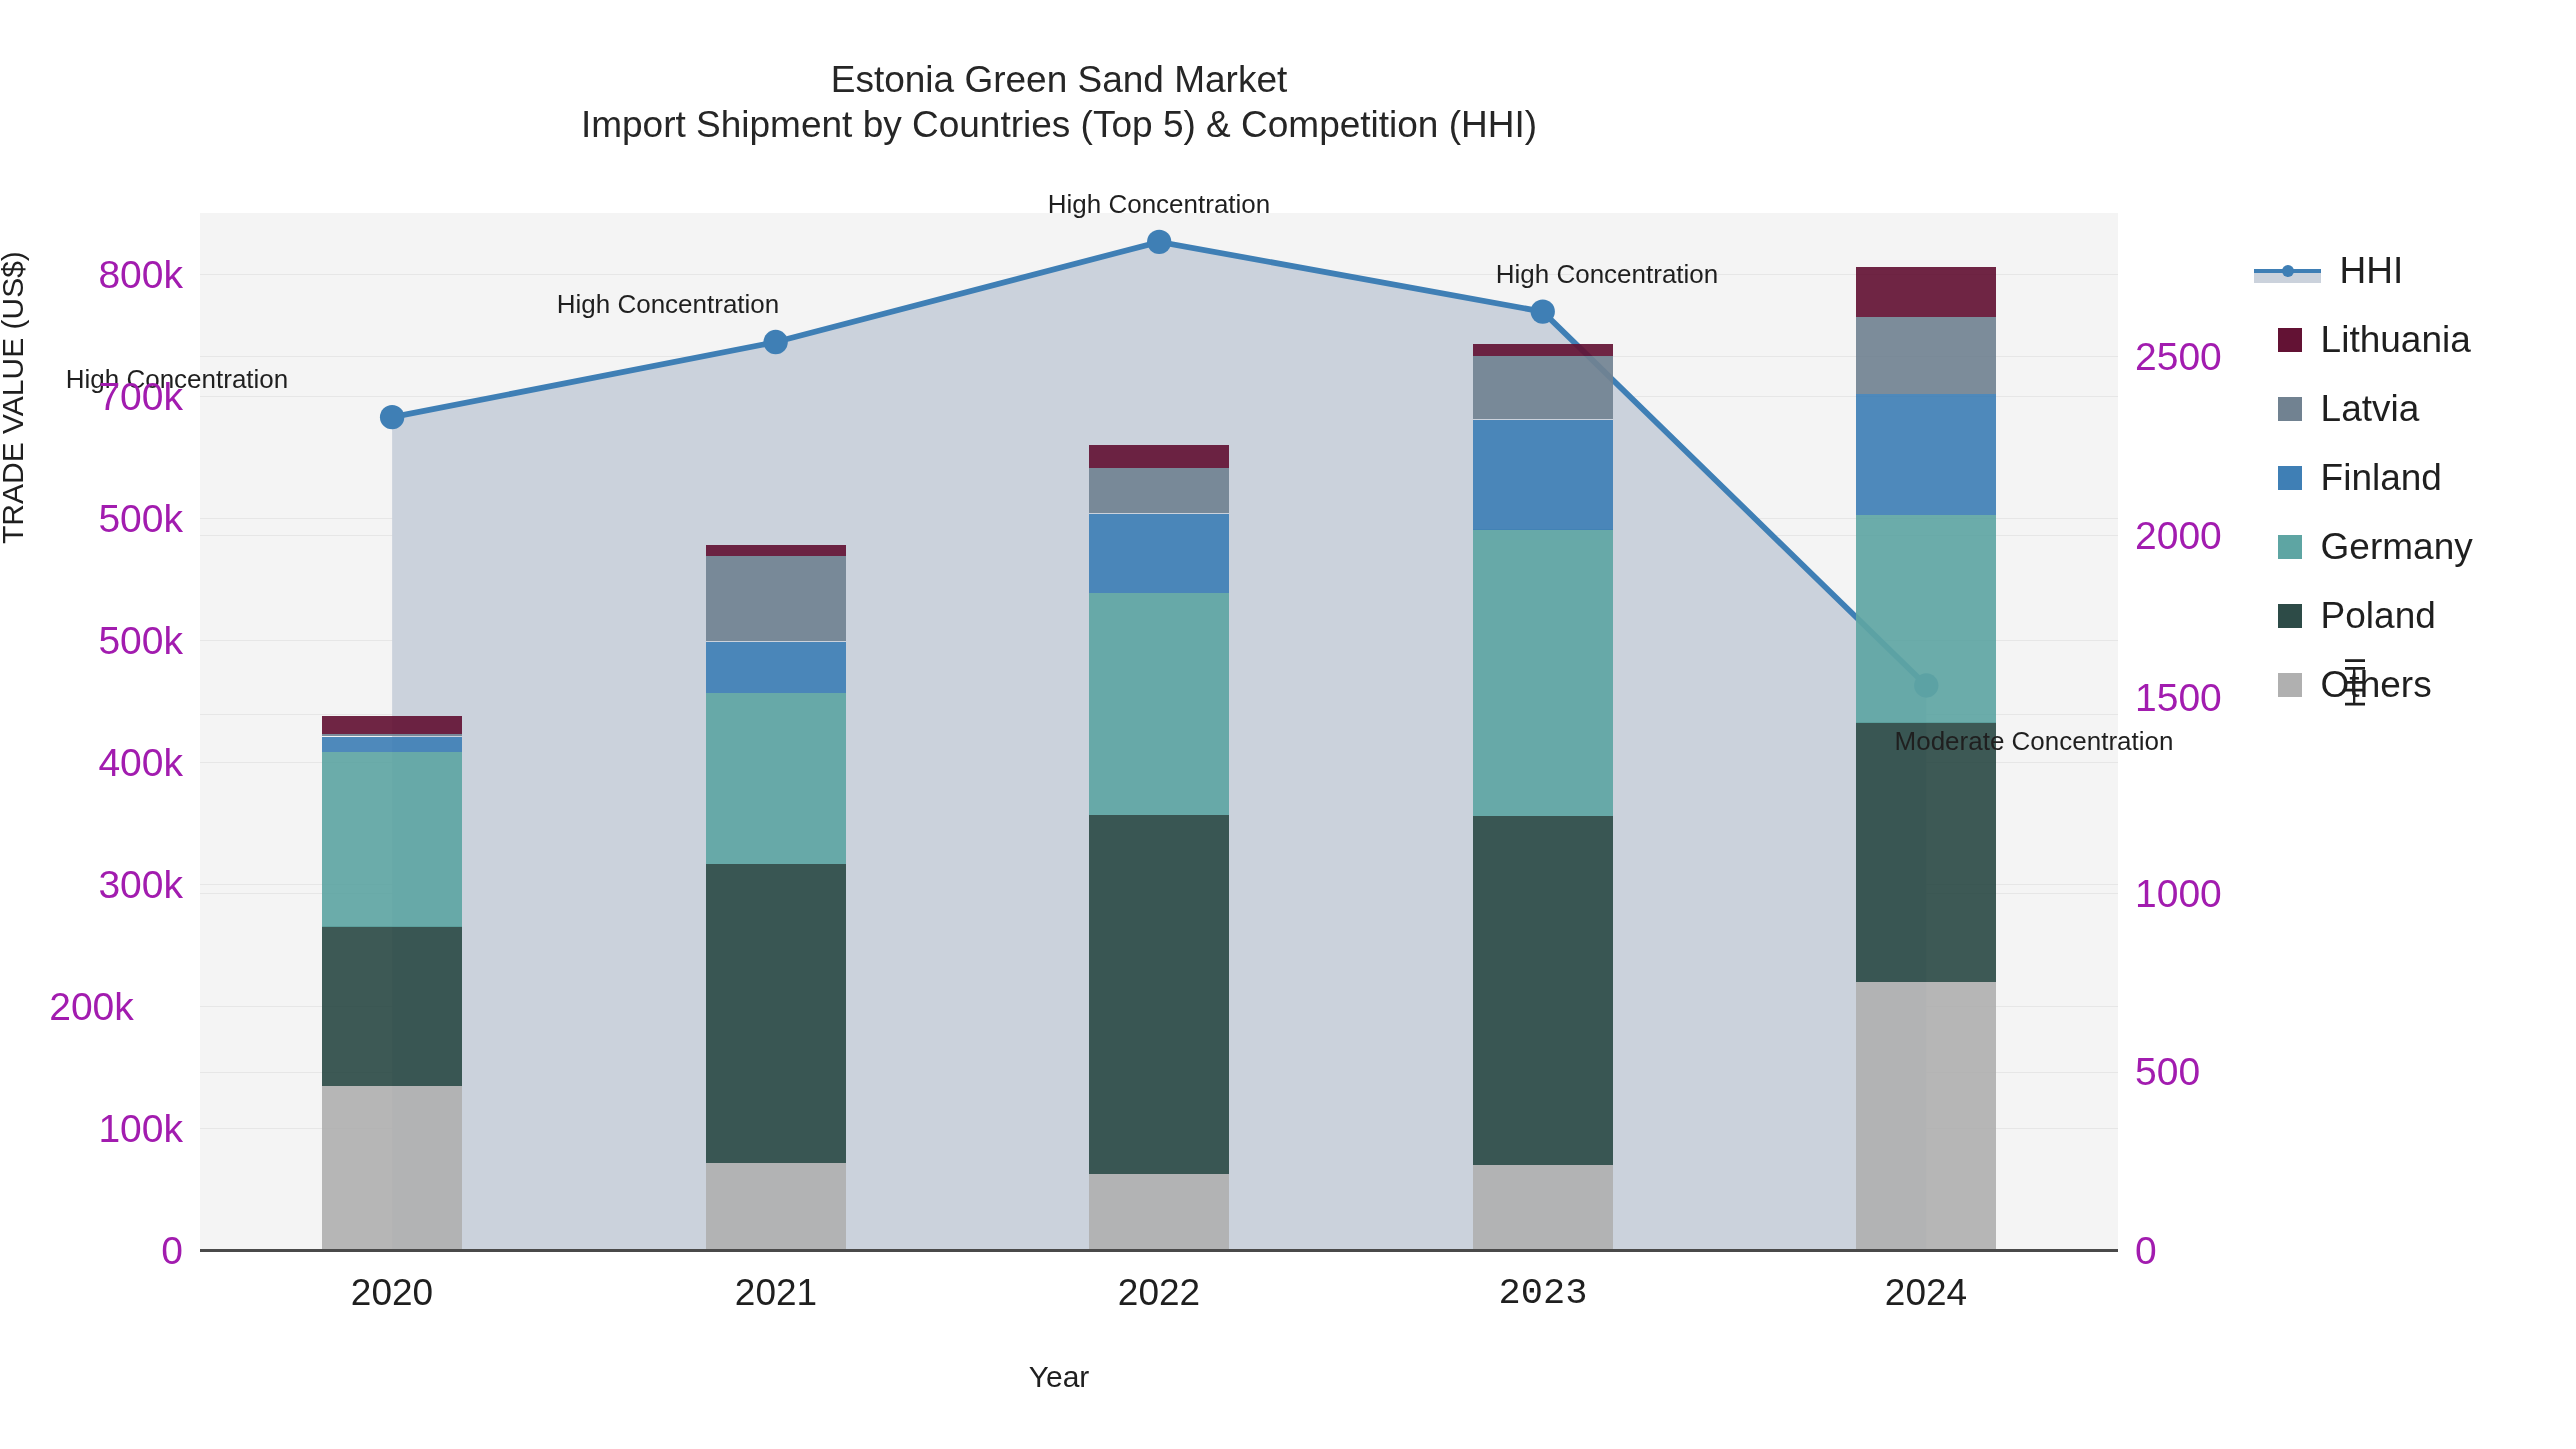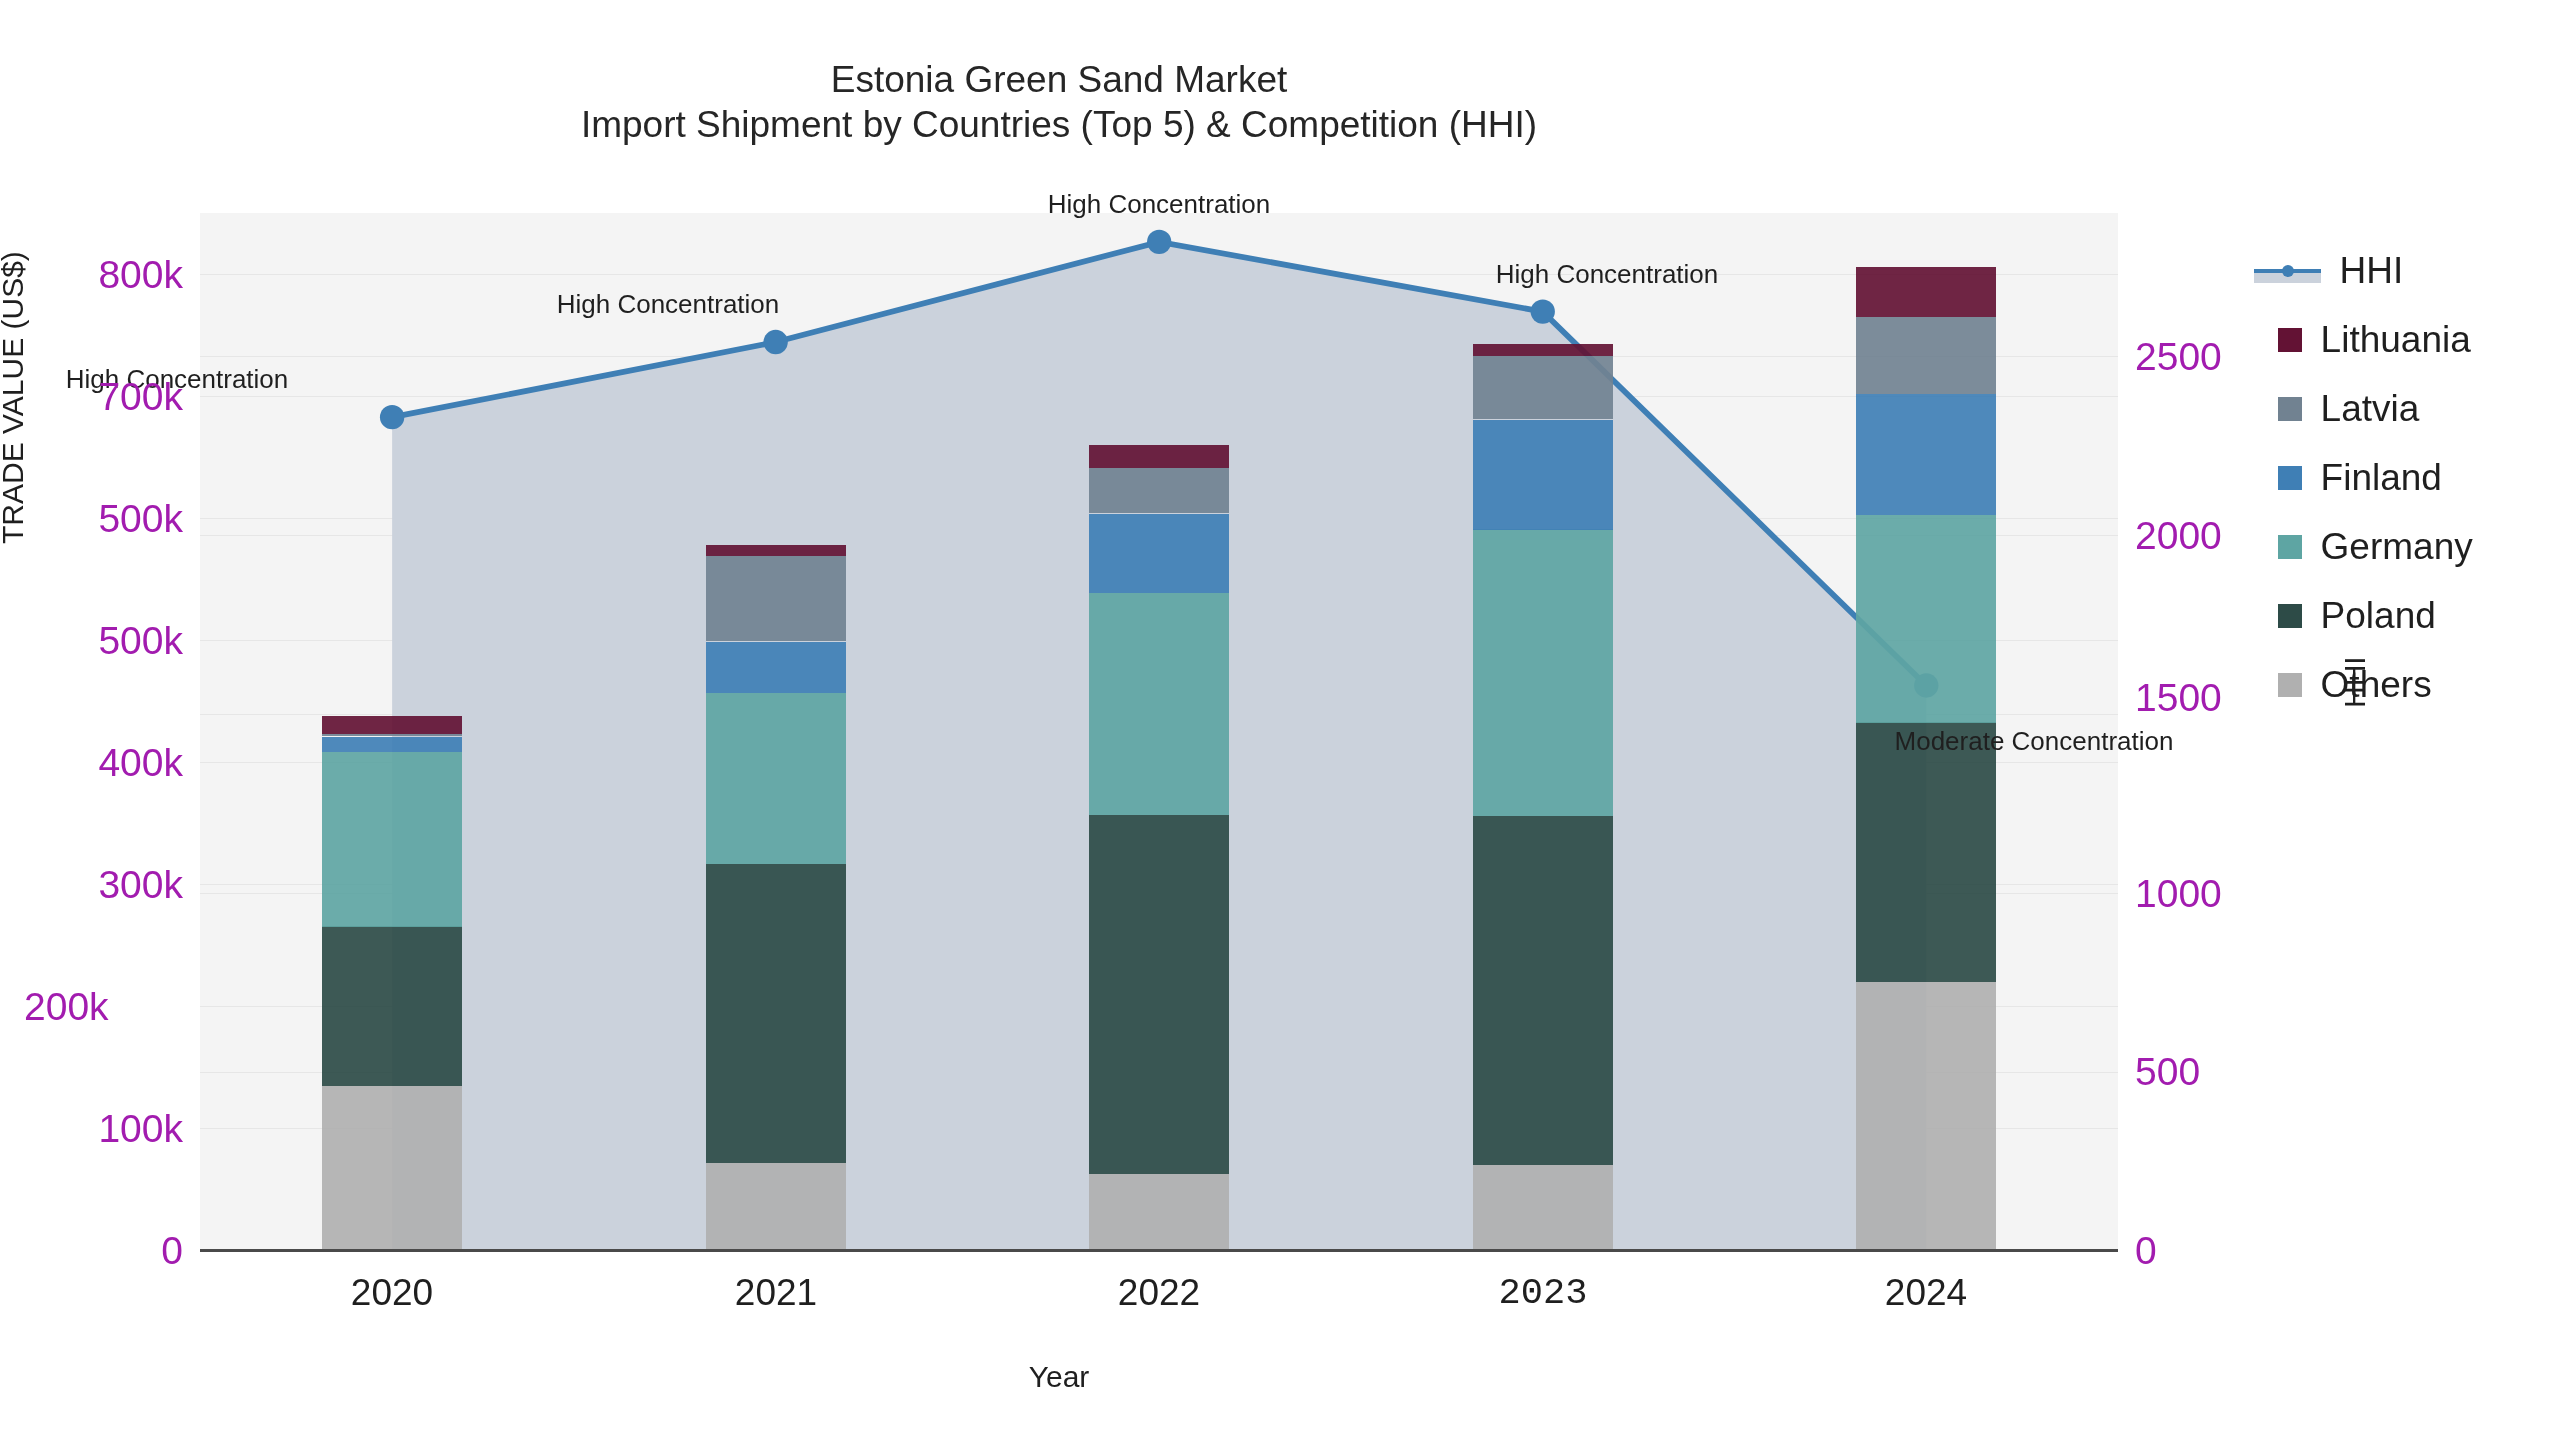--- a/index.html
+++ b/index.html
@@ -171,21 +171,21 @@
       <div class="annot" style="left: 1159px; top: 189px;">High Concentration</div>
       <div class="annot" style="left: 1607px; top: 259px;">High Concentration</div>
       <div class="annot" style="left: 2034px; top: 726px;">Moderate Concentration</div>
     </div>
 
   <div class="axis-bottom"></div>
 
   <div id="ytick-left-layer">
       <div class="ytick-l" style="left: 0px; width: 183px; text-align: right; top: 1229px; right: auto;">0</div>
       <div class="ytick-l" style="left: 0px; width: 183px; text-align: right; top: 1107px; right: auto;">100k</div>
-      <div class="ytick-l" style="left: 0px; width: 183px; text-align: left; top: 985px; right: auto; padding-left: 24px;">200k</div>
+      <div class="ytick-l" style="left: 0px; width: 183px; text-align: center; top: 985px; right: auto;">200k</div>
       <div class="ytick-l" style="left: 0px; width: 183px; text-align: right; top: 863px; right: auto;">300k</div>
       <div class="ytick-l" style="left: 0px; width: 183px; text-align: right; top: 741px; right: auto;">400k</div>
       <div class="ytick-l" style="left: 0px; width: 183px; text-align: right; top: 619px; right: auto;">500k</div>
       <div class="ytick-l" style="left: 0px; width: 183px; text-align: right; top: 497px; right: auto;">500k</div>
       <div class="ytick-l" style="left: 0px; width: 183px; text-align: right; top: 375px; right: auto;">700k</div>
       <div class="ytick-l" style="left: 0px; width: 183px; text-align: right; top: 253px; right: auto;">800k</div>
     </div>
   <div id="ytick-right-layer">
       <div class="ytick-l" style="left: 2135px; text-align: left; right: auto; top: 1229px;">0</div>
       <div class="ytick-l" style="left: 2135px; text-align: left; right: auto; top: 1050px;">500</div>

